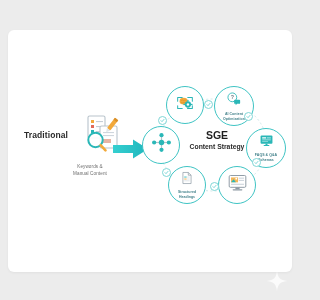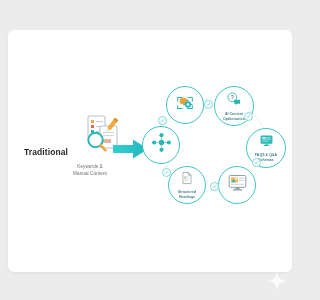--- a/index.html
+++ b/index.html
@@ -18,21 +18,21 @@
   }
 
   
   .sparkle{
     position:absolute;right:12px;bottom:8px;
     width:22px;height:22px;opacity:.85;
   }
 
   
   .left-block{position:absolute;left:18px;top:112px;width:120px;}
-  .left-row{display:flex;align-items:flex-end;gap:4px;}
+  .left-row{display:flex;align-items:center;gap:4px;}
   .left-title{
     font-size:8.5px;font-weight:bold;color:#2b2b2b;
     line-height:1.25;text-align:center;width:56px;letter-spacing:.1px;
   }
   .doc-icon{width:46px;height:46px;flex:0 0 46px;}
   .left-sub{
     margin-top:6px;margin-left:40px;
     font-size:4.6px;color:#6d6d6d;text-align:center;line-height:1.45;
     width:64px;letter-spacing:.1px;
   }
@@ -146,20 +146,24 @@
   </span>
 
   <div class="wheel">
 
     <span class="ring">
       <svg viewBox="0 0 114 98" width="114" height="98">
         <ellipse cx="57" cy="49" rx="54" ry="46" fill="none" stroke="#cfe9ea" stroke-width="1" stroke-dasharray="2 2.4"></ellipse>
       </svg>
     </span>
 
+    <div class="center-txt">
+      <div class="t1">SGE</div>
+      <div class="t2">Content Strategy</div>
+    </div>
 
     <div class="node n-topleft">
       <span class="ico">
         <svg viewBox="0 0 24 24" width="22" height="22">
           <path d="M4 6 h5 M4 6 v4 M20 6 h-5 M20 6 v4 M4 18 h5 M4 18 v-3 M20 18 h-5 M20 18 v-3" fill="none" stroke="#2ab7b7" stroke-width="1.1" stroke-linecap="round"></path>
           <ellipse cx="10.5" cy="10" rx="4.4" ry="3.6" fill="#f2a93b"></ellipse>
           <path d="M7.5 9.4 q1.6 -1.4 3 0 q1.6 -1.4 3 0" fill="none" stroke="#d98f28" stroke-width=".7"></path>
           <path d="M7.8 11.3 q1.6 1.3 3 0 q1.6 1.3 3 0" fill="none" stroke="#d98f28" stroke-width=".7"></path>
           <g transform="translate(15.2,13.6)">
             <circle cx="0" cy="0" r="3.4" fill="#2ab7b7"></circle>

